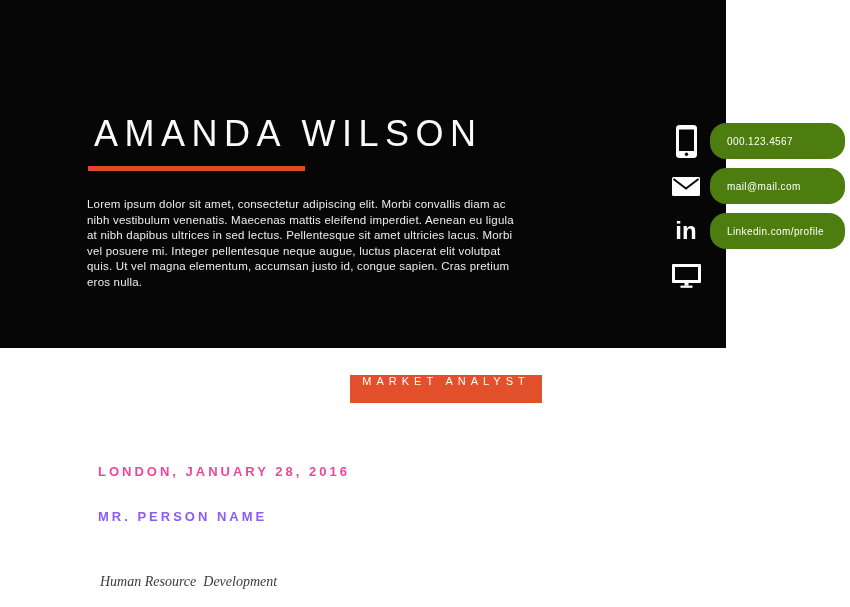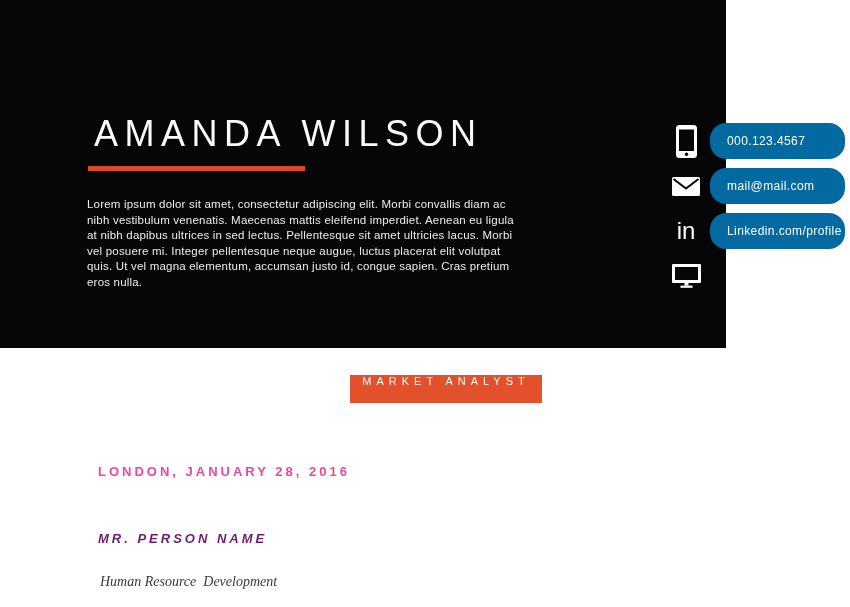--- a/index.html
+++ b/index.html
@@ -25,46 +25,46 @@
     letter-spacing:0.2px;
   }
 
   
   .contact-row { position:absolute; left:660px; width:190px; height:36px; }
   .row-1 { top:123px; } .row-2 { top:168px; } .row-3 { top:213px; } .row-4 { top:258px; }
   .icon-box {
     position:absolute; left:6px; top:0; width:40px; height:36px;
     display:flex; align-items:center; justify-content:center; color:#ffffff;
   }
-  .linkedin-glyph { font-weight:normal; font-size:24px; color:#ffffff; line-height:1; }
+  .linkedin-glyph { font-weight:bold; font-size:24px; color:#ffffff; line-height:1; }
   .cbtn {
     position:absolute; left:50px; top:0; width:135px; height:36px;
-    background:#0369a1; border-radius:16px;
+    background:#4d7c0f; border-radius:16px;
     display:flex; align-items:center; padding-left:17px;
-    color:#ffffff; font-size:12px; letter-spacing:0.4px; cursor:pointer;
+    color:#ffffff; font-size:10px; letter-spacing:0.4px; cursor:pointer;
     white-space:nowrap;
   }
 
   
   .badge {
     position:absolute; left:350px; top:375px; width:192px; height:28px;
     background:#e2502c; display:flex; align-items:flex-start; justify-content:center;
     color:#ffffff; font-size:11px; letter-spacing:5px; white-space:nowrap;
   }
 
   
   .date-line {
     position:absolute; left:98px; top:464px;
     font-size:13px; font-weight:bold; letter-spacing:3px;
     color:#ec4899; white-space:nowrap;
   }
   .recipient {
-    position:absolute; left:98px; top:531px;
+    position:absolute; left:98px; top:509px;
     font-size:13px; font-weight:bold; letter-spacing:3px;
-    color:#701a75; white-space:nowrap;font-style:italic;
+    color:#8b5cf6; white-space:nowrap;
   }
   .address {
     position:absolute; left:100px; top:538px;
     font-family:"Liberation Serif", serif; font-style:italic;
     font-size:14px; line-height:16.6px; color:#3a3a3a;
   }
   .address-line { white-space:pre-wrap;margin-top:36px; }
 </style>
 </head>
 <body>

